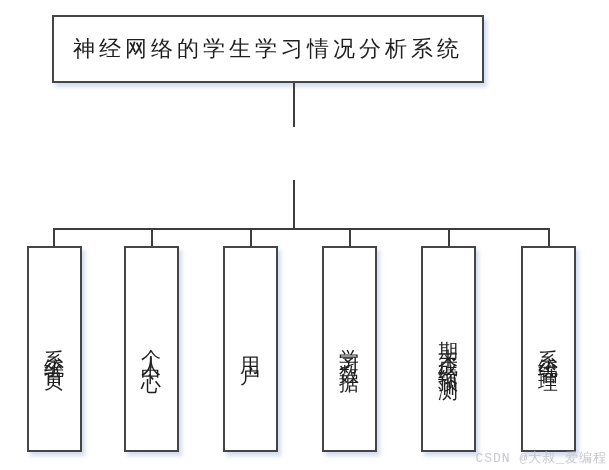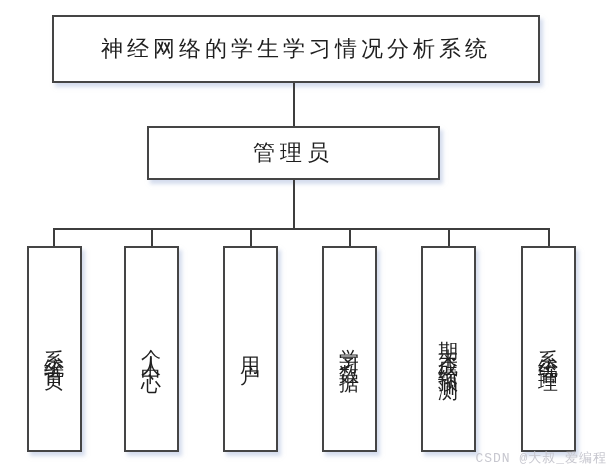--- a/index.html
+++ b/index.html
@@ -16,21 +16,21 @@
     box-sizing: border-box;
     background: #ffffff;
     border: 2px solid var(--border, #454545);
     color: var(--text, #1f1f1f);
     display: flex;
     align-items: center;
     justify-content: center;
     box-shadow: 3px 4px 4px rgba(176, 192, 222, 0.55);
   }
   .node-top {
-    left: 52px; top: 15px; width: 488px; height: 68px;
+    left: 52px; top: 15px; width: 432px; height: 68px;
     font-size: 22px; letter-spacing: 4px;
   }
   .node-mid {
     left: 147px; top: 126px; width: 293px; height: 54px;
     font-size: 22px; letter-spacing: 5px;
   }
   .node-child {
     top: 246px; height: 206px; width: 55px;
   }
   .node-child span {
@@ -74,21 +74,20 @@
 </style>
 </head>
 <body>
 
 <div class="canvas">
 
   <div class="node node-top">神经网络的学生学习情况分析系统</div>
 
   <div class="line v-title-admin"></div>
 
-  <div class="node node-mid">管理员</div>
 
   <div class="line v-admin-bus"></div>
   <div class="line h-bus"></div>
 
   <div class="line drop d1"></div>
   <div class="line drop d2"></div>
   <div class="line drop d3"></div>
   <div class="line drop d4"></div>
   <div class="line drop d5"></div>
   <div class="line drop d6"></div>

